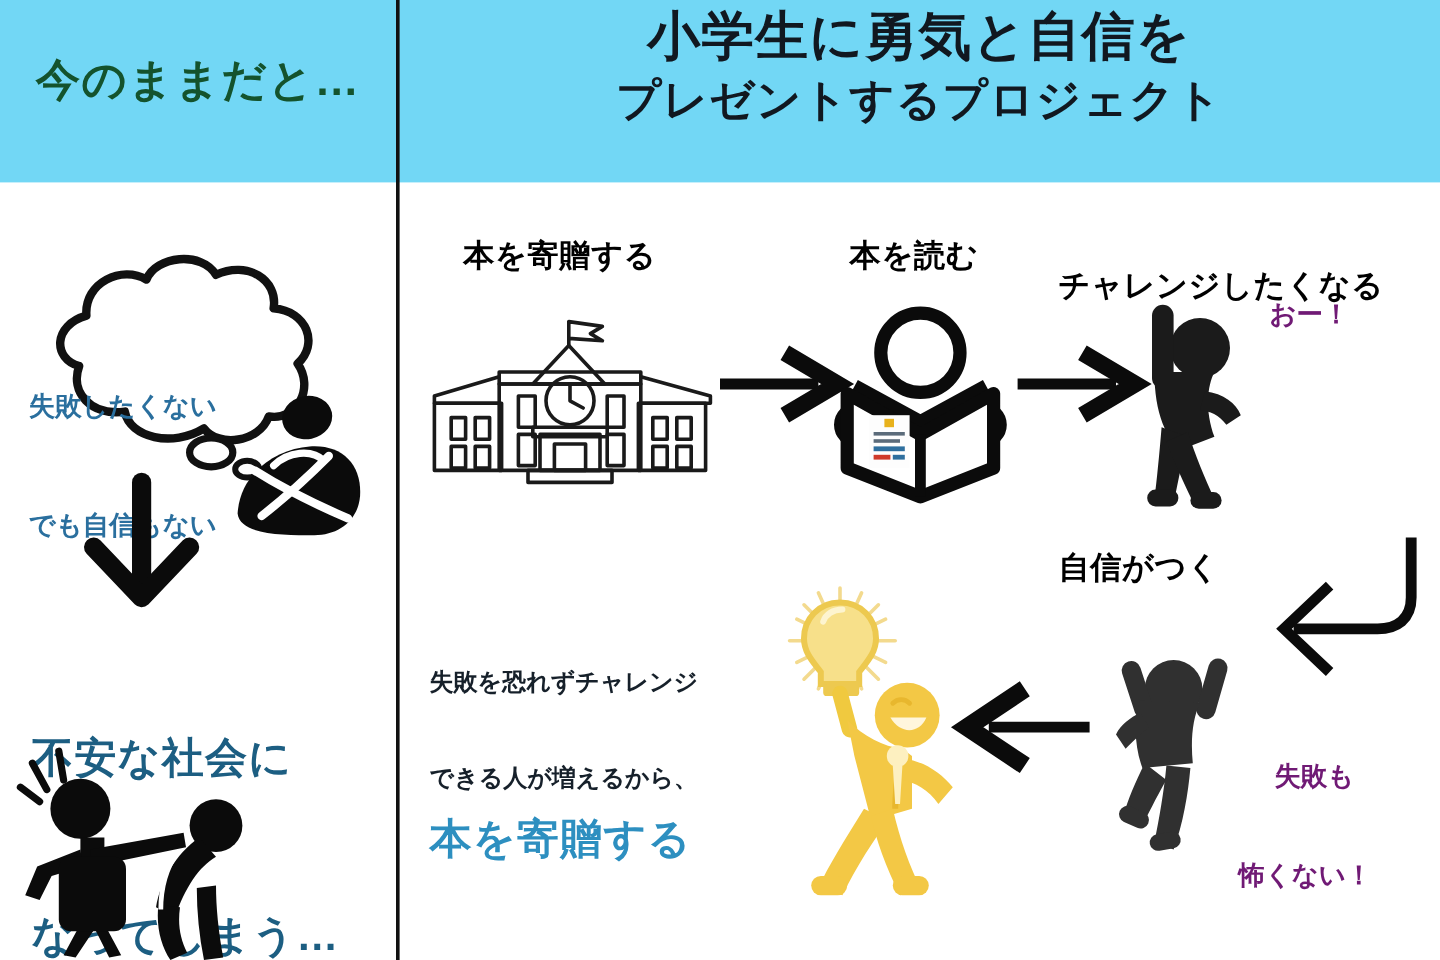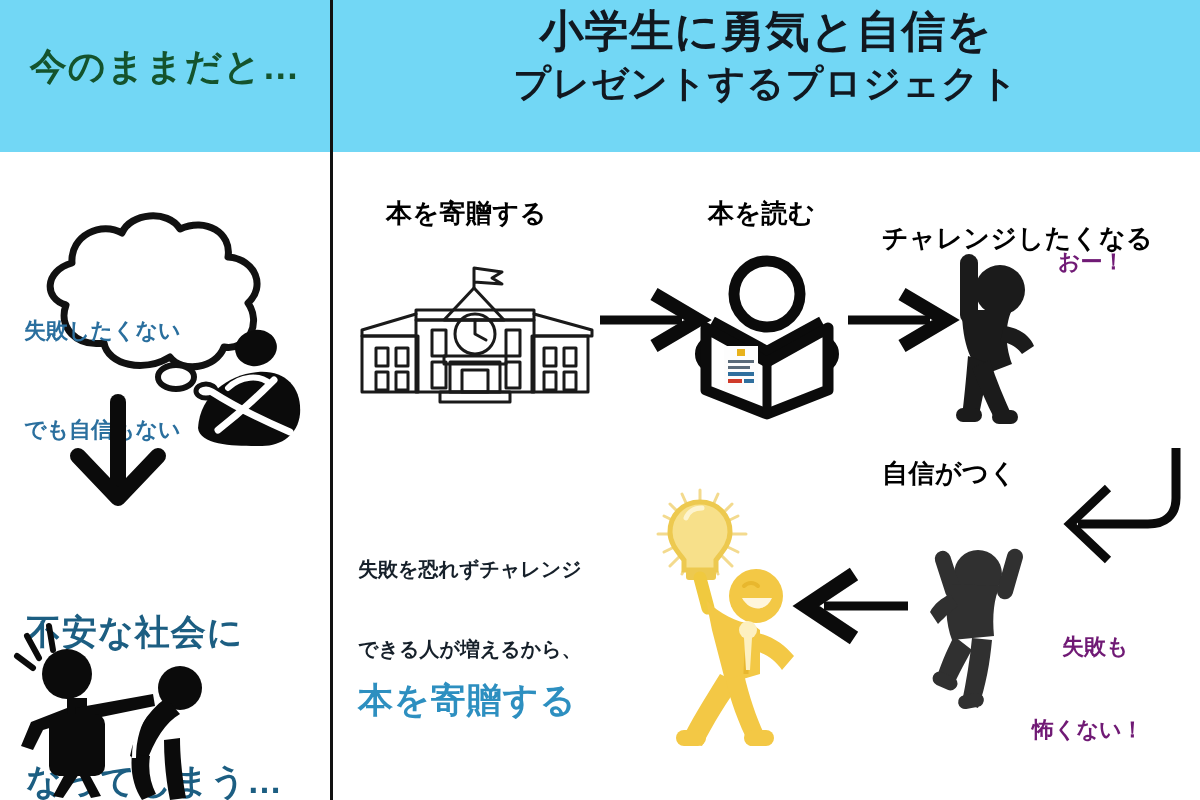--- a/index.html
+++ b/index.html
@@ -129,21 +129,21 @@
     <svg width="290" height="195" viewBox="0 0 290 195">
       <path d="M62 58 C60 30 92 16 112 28 C120 8 158 4 170 24 C196 12 222 28 218 52
                C246 54 256 82 238 98 C252 118 238 146 214 142 C206 164 172 168 160 152
                C134 168 98 160 94 138 C66 142 48 122 56 100 C34 94 34 66 62 58 Z" fill="#ffffff" stroke="#111111" stroke-width="7" stroke-linejoin="round"></path>
       <ellipse cx="166" cy="172" rx="18" ry="12" fill="#ffffff" stroke="#111111" stroke-width="6"></ellipse>
       <ellipse cx="196" cy="186" rx="10" ry="7" fill="#ffffff" stroke="#111111" stroke-width="5"></ellipse>
       <ellipse cx="216" cy="194" rx="6" ry="4.5" fill="#ffffff" stroke="#111111" stroke-width="4"></ellipse>
     </svg>
   </div>
 
-  <div class="txt thought-text" style="left:24px; top:248px; width:250px;">
+  <div class="txt thought-text" style="left:24px; top:258px; width:250px;font-family:Liberation Mono, monospace;">
     <div>失敗したくない</div>
     <div>でも自信もない</div>
   </div>
 
   <div class="svgbox" style="left:178px; top:322px; width:140px; height:140px;">
     <svg width="140" height="140" viewBox="0 0 140 140">
       <ellipse cx="78" cy="26" rx="21" ry="18" fill="#0b0b0b" transform="rotate(-12 78 26)"></ellipse>
       <path d="M20 106 C22 72 52 52 80 50 C108 48 124 66 122 92 C120 112 104 124 84 124
                C58 124 22 124 20 106 Z" fill="#0b0b0b"></path>
       <path d="M34 70 C56 84 84 98 112 110" stroke="#ffffff" stroke-width="7" fill="none" stroke-linecap="round"></path>

